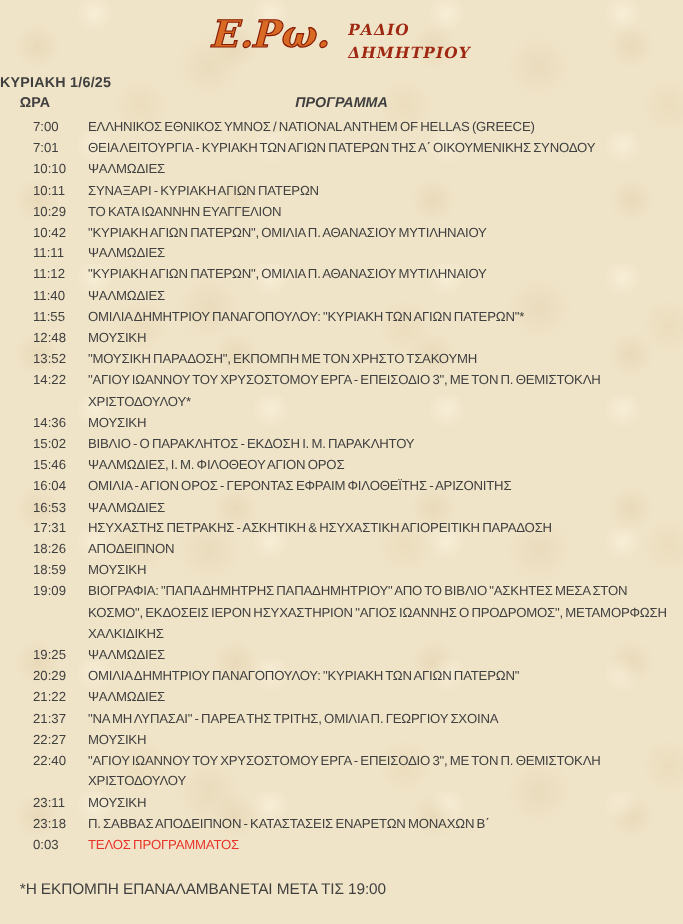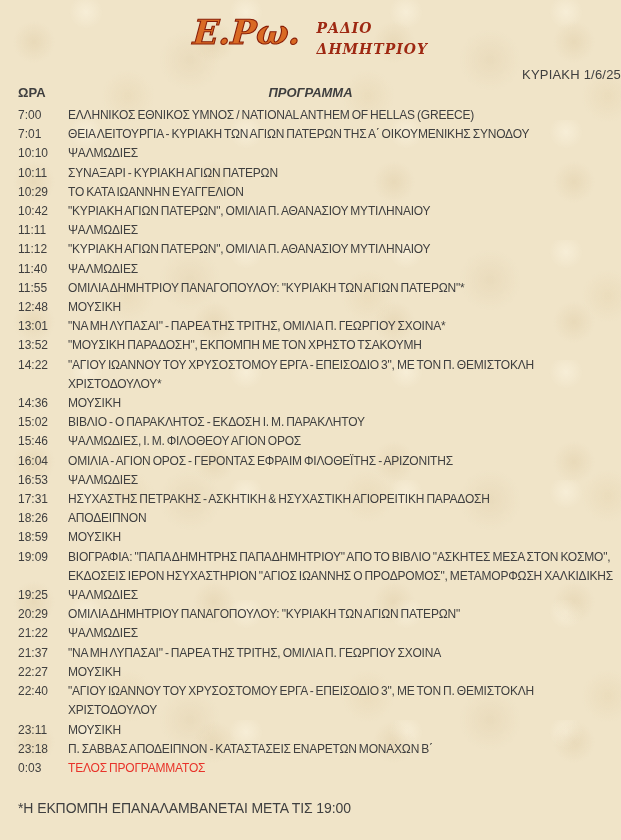--- a/index.html
+++ b/index.html
@@ -41,32 +41,32 @@
   }
   .logo-title{
     font-family:"DejaVu Serif", serif;
     font-style:italic;font-weight:bold;
     color:var(--logo_title);
     font-size:14px;line-height:21px;
     letter-spacing:1px;
     padding-top:6px;
   }
   .date-line{
-    text-align:right;font-weight:normal;font-size:13px;
+    text-align:left;font-weight:bold;font-size:13px;
     margin-top:7px;letter-spacing:.2px;
   }
   .col-header{
     position:relative;height:20px;margin-top:3px;
     font-weight:bold;font-size:13px;
   }
   .col-time{position:absolute;left:18px;top:0;}
   .col-program{display:block;text-align:center;font-style:italic;}
 
   .rows{margin-top:1px;}
-  .row{display:flex;padding-left:18px;font-size:12px;line-height:19.2px;}
+  .row{display:flex;padding-left:18px;font-size:12px;line-height:19.2px;margin-left:12px;}
   .time{flex:none;width:50px;letter-spacing:0;}
   .text{
     max-width:548px;
     letter-spacing:-0.2px;word-spacing:-1px;
   }
   .text.end{color:var(--end_text);}
 
   .footnote{
     margin-top:22px;padding-left:18px;
     font-size:14px;letter-spacing:-0.1px;
@@ -131,24 +131,20 @@
       </div>
       <div class="row">
         <span class="time">11:55</span>
         <span class="text">ΟΜΙΛΙΑ ΔΗΜΗΤΡΙΟΥ ΠΑΝΑΓΟΠΟΥΛΟΥ: "ΚΥΡΙΑΚΗ ΤΩΝ ΑΓΙΩΝ ΠΑΤΕΡΩΝ"*</span>
       </div>
       <div class="row">
         <span class="time">12:48</span>
         <span class="text">ΜΟΥΣΙΚΗ</span>
       </div>
       <div class="row">
-        <span class="time">13:01</span>
-        <span class="text">"ΝΑ ΜΗ ΛΥΠΑΣΑΙ" - ΠΑΡΕΑ ΤΗΣ ΤΡΙΤΗΣ, ΟΜΙΛΙΑ Π. ΓΕΩΡΓΙΟΥ ΣΧΟΙΝΑ*</span>
-      </div>
-      <div class="row">
         <span class="time">13:52</span>
         <span class="text">"ΜΟΥΣΙΚΗ ΠΑΡΑΔΟΣΗ", ΕΚΠΟΜΠΗ ΜΕ ΤΟΝ ΧΡΗΣΤΟ ΤΣΑΚΟΥΜΗ</span>
       </div>
       <div class="row">
         <span class="time">14:22</span>
         <span class="text">"ΑΓΙΟΥ ΙΩΑΝΝΟΥ ΤΟΥ ΧΡΥΣΟΣΤΟΜΟΥ ΕΡΓΑ - ΕΠΕΙΣΟΔΙΟ 3", ΜΕ ΤΟΝ Π. ΘΕΜΙΣΤΟΚΛΗ ΧΡΙΣΤΟΔΟΥΛΟΥ*</span>
       </div>
       <div class="row">
         <span class="time">14:36</span>
         <span class="text">ΜΟΥΣΙΚΗ</span>

